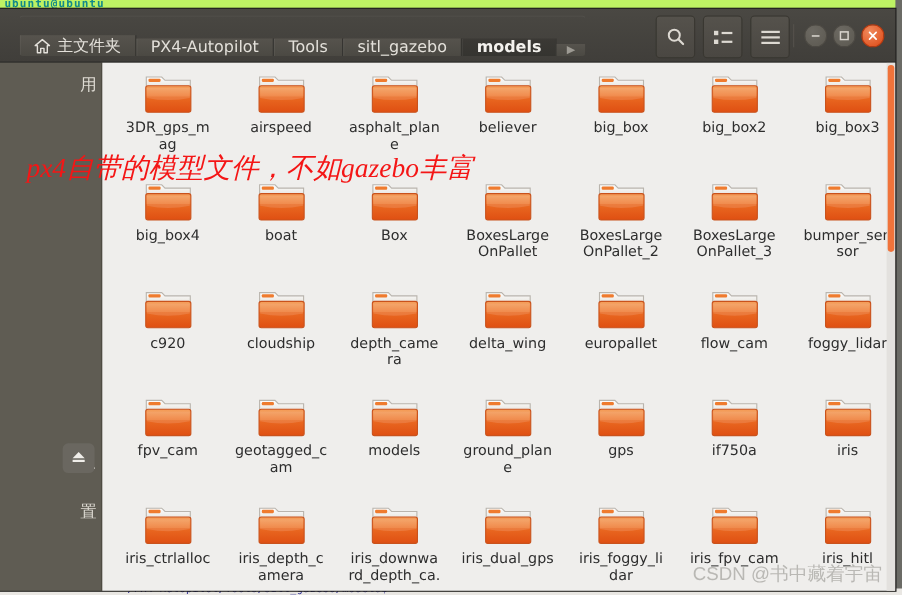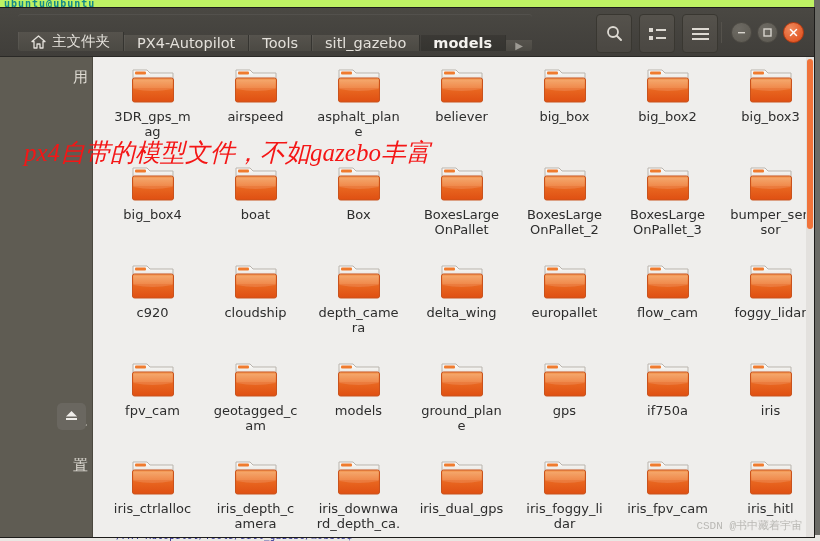--- a/index.html
+++ b/index.html
@@ -277,26 +277,26 @@
     color: #f41616;
     white-space: nowrap;
     pointer-events: none;
     letter-spacing: 0px;
     z-index: 40;
   }
   #watermark {
     position: absolute;
     right: 12px;
     bottom: 4px;
-    font-size: 11px;
+    font-size: 17px;
     color: #b9b8b4;
     white-space: nowrap;
     pointer-events: none;
     z-index: 35;
-    font-family: Liberation Mono, monospace;
+    font-family: Liberation Sans, sans-serif;
   }
 </style>
 </head>
 <body>
 
 <div id="desktop-behind-top">
   <span class="term-text">ubuntu@ubuntu</span>
 </div>
 <div id="desktop-behind-right"></div>
 <div id="desktop-behind-bottom">

